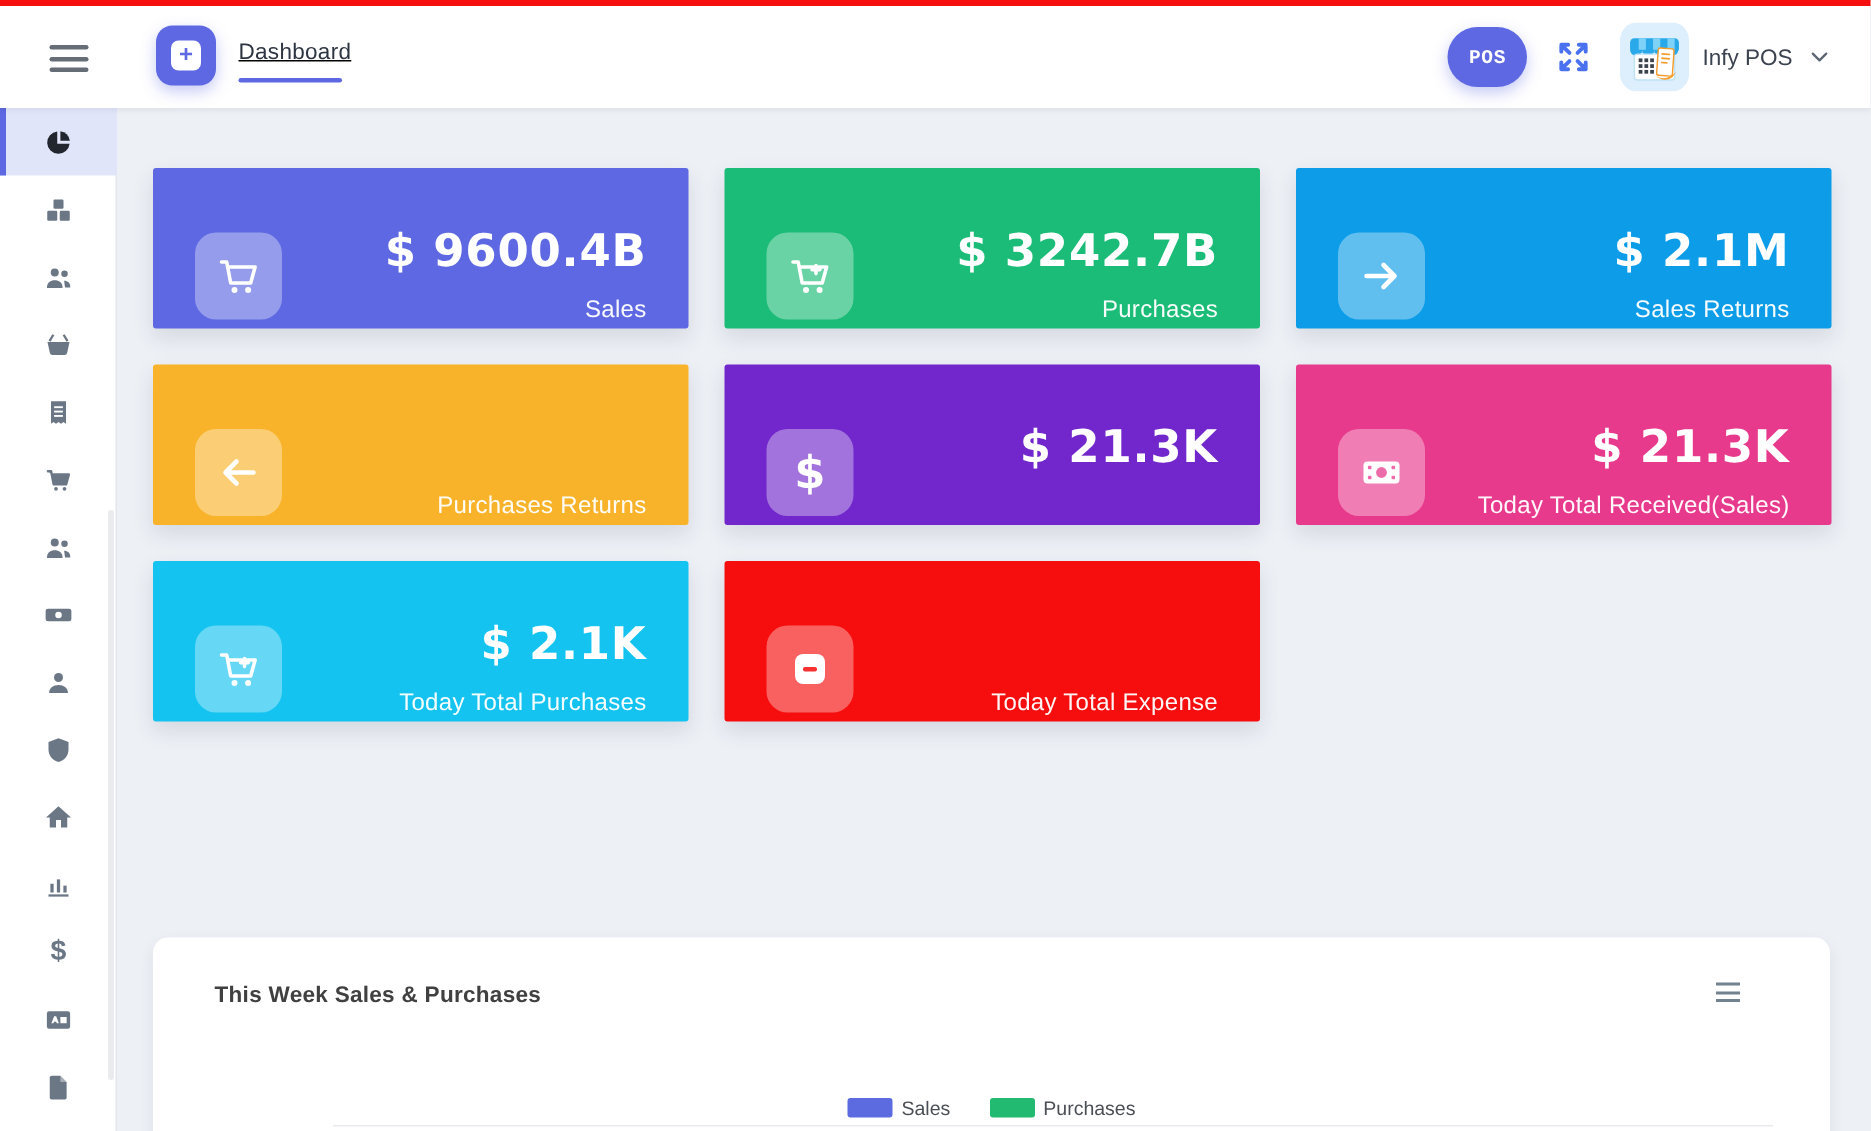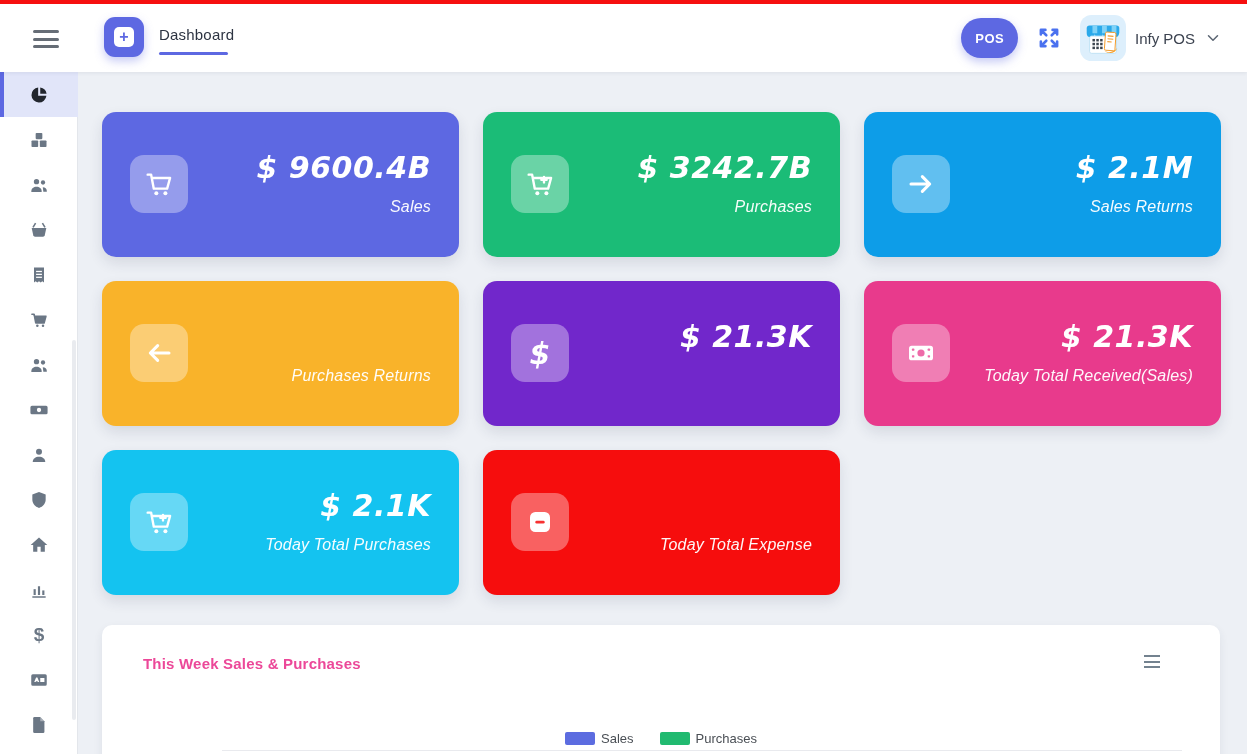--- a/index.html
+++ b/index.html
@@ -14,63 +14,63 @@
     box-shadow:0 1px 4px rgba(30,40,60,.08); z-index:20; }
   .hamburger { position:absolute; left:32px; top:24px; width:28px; height:22px; cursor:pointer;
     display:flex; flex-direction:column; justify-content:space-between; padding:2px 1px; }
   .hamburger span { display:block; height:3px; border-radius:2px; background:#666d76; }
   .logo-btn { position:absolute; left:104px; top:13px; width:40px; height:40px; border-radius:11px;
     background:#5d68e2; display:flex; align-items:center; justify-content:center; cursor:pointer;
     box-shadow:0 4px 10px rgba(93,104,226,.35); }
   .logo-btn .inner { width:20px; height:20px; background:#ffffff; border-radius:5px;
     display:flex; align-items:center; justify-content:center; color:#5d68e2; font-weight:bold;
     font-size:16px; line-height:1; }
-  .page-title-wrap { position:absolute; left:159px; top:22px; }
+  .page-title-wrap { position:absolute; left:159px; top:22px;text-decoration:underline; }
   .page-title { font-size:15px; color:#2d3442; letter-spacing:.2px; }
   .page-title-underline { margin-top:9px; width:69px; height:3px; border-radius:2px; background:#5d68e2; }
 
   .header-right { position:absolute; right:25px; top:0; height:68px; display:flex; align-items:center; gap:18px; }
   .pos-btn { min-width:52px; height:40px; padding:0 14px; border-radius:20px; border:none; background:#5d68e2;
     color:#fff; font-size:13px; font-weight:bold; letter-spacing:.4px; cursor:pointer;
-    font-family:Liberation Sans, sans-serif; box-shadow:0 4px 10px rgba(93,104,226,.35); }
+    font-family:Liberation Mono, monospace; box-shadow:0 4px 10px rgba(93,104,226,.35); }
   .fullscreen { width:26px; height:26px; cursor:pointer; display:flex; align-items:center; }
   .brand { display:flex; align-items:center; gap:9px; cursor:pointer;text-align:right; }
   .brand-name { font-size:15px; color:#3c4350; }
   .chevron { width:18px; height:18px; }
 
   
   .sidebar { position:absolute; top:72px; left:0; width:78px; height:682px; background:#ffffff;
     border-right:1px solid #e3e6eb; z-index:10; }
   .nav-item { position:relative; width:78px; height:45px; display:flex; align-items:center;
     justify-content:center; cursor:pointer; }
   .nav-item svg { width:20px; height:20px; fill:#6b7785; }
   .nav-item .dollar-glyph { font-size:19px; font-weight:bold; color:#6b7785; line-height:1; }
   .nav-item.active { background:#e1e5f9; }
   .nav-item.active::before { content:""; position:absolute; left:0; top:0; width:4px; height:45px; background:#5d68e2; }
   .nav-item.active svg { fill:#22262e; }
   .sb-scroll { position:absolute; right:1px; top:268px; width:4px; height:380px; border-radius:2px; background:#e9ebef; }
 
   
   .main { position:absolute; top:72px; left:78px; width:1169px; height:682px; background:#edf0f5; }
   .cards { position:absolute; top:40px; left:24px; width:1120px; display:flex; flex-wrap:wrap; gap:24px; }
-  .stat-card { width:357px; height:145px; border-radius:14px; background:var(--card); color:#fff;
-    position:relative; box-shadow:0 6px 14px rgba(40,50,80,.12);font-style:italic; }
+  .stat-card { width:357px; height:107px; border-radius:2px; background:var(--card); color:#fff;
+    position:relative; box-shadow:0 6px 14px rgba(40,50,80,.12); }
   .tile { position:absolute; left:28px; top:43px; width:58px; height:58px; border-radius:14px;
     background:rgba(255,255,255,.35); display:flex; align-items:center; justify-content:center; }
   .tile svg { width:32px; height:32px; }
   .tile .dollar-big { font-size:30px; font-weight:bold; color:#fff; font-family:"DejaVu Sans", sans-serif; }
   .stat-value { position:absolute; right:28px; top:38px; font-size:30px; font-weight:bold;
     font-family:"DejaVu Sans", sans-serif; letter-spacing:.5px; text-align:right; width:300px; }
   .stat-label { position:absolute; right:28px; top:86px; font-size:16px; text-align:right; width:320px;
     color:rgba(255,255,255,.96); letter-spacing:.2px; }
 
   
   .chart-card { position:absolute; top:553px; left:24px; width:1118px; height:240px; background:#ffffff;
     border-radius:10px; box-shadow:0 4px 10px rgba(40,50,80,.08); }
-  .chart-title { position:absolute; left:41px; top:30px; font-size:15px; font-weight:bold; color:#ec4899;
+  .chart-title { position:absolute; left:41px; top:30px; font-size:15px; font-weight:bold; color:#404040;
     letter-spacing:.2px; }
   .chart-menu { position:absolute; right:60px; top:30px; width:16px; height:13px; cursor:pointer;
     display:flex; flex-direction:column; justify-content:space-between; }
   .chart-menu span { display:block; height:2px; background:#73828f; }
   .legend { position:absolute; top:106px; left:0; width:1118px; display:flex; justify-content:center;
     align-items:center; gap:26px; }
   .legend-item { display:flex; align-items:center; gap:6px; cursor:pointer; }
   .legend-swatch { width:30px; height:13px; border-radius:2px; }
   .legend-label { font-size:13px; color:#4a4f55; }
   .y-axis-label { position:absolute; left:48px; top:118px; width:65px; text-align:center;

